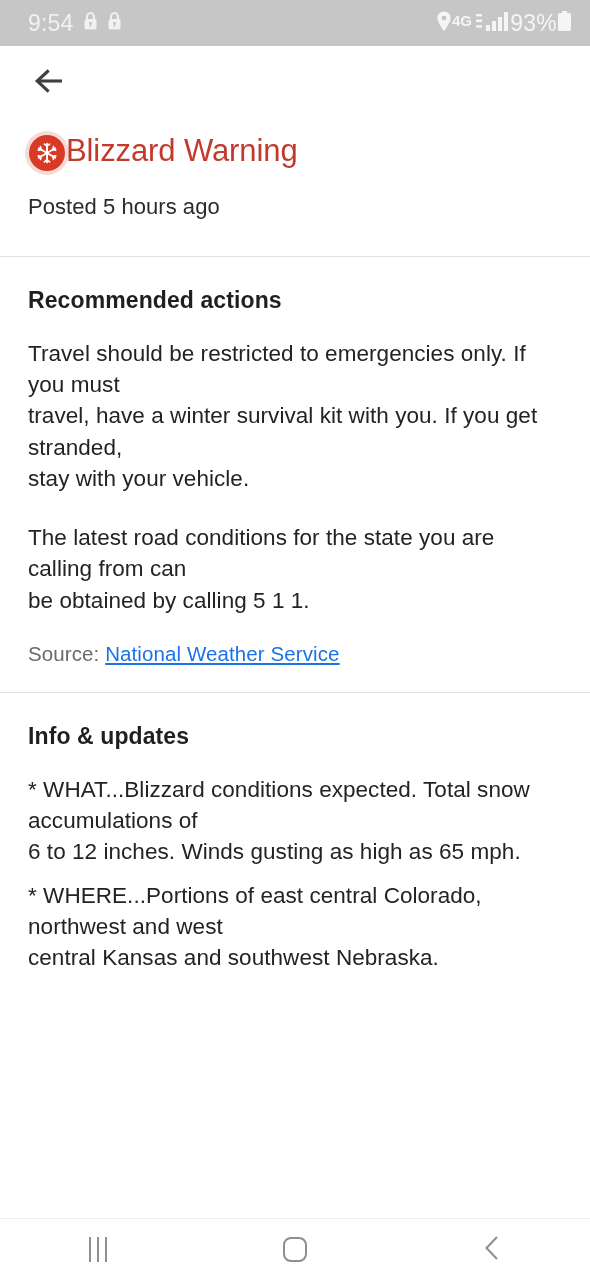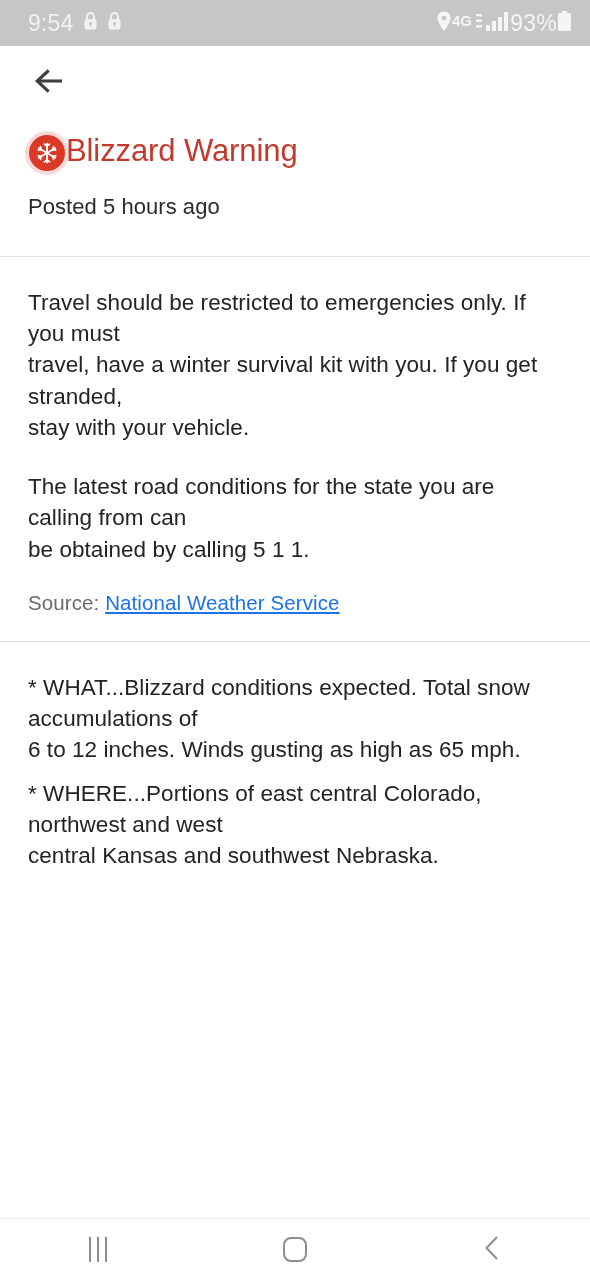--- a/index.html
+++ b/index.html
@@ -324,34 +324,36 @@
         </span>
       </span>
       <h1 class="alert-title">Blizzard Warning</h1>
     </div>
     <div class="alert-sub">Posted 5 hours ago</div>
   </div>
 
   <div class="divider"></div>
 
   <div class="section">
+    <h2 class="section-title">Recommended actions</h2>
     <p class="body-text">Travel should be restricted to emergencies only. If you must
 travel, have a winter survival kit with you. If you get stranded,
 stay with your vehicle.</p>
     <p class="body-text">The latest road conditions for the state you are calling from can
 be obtained by calling 5 1 1.</p>
     <div class="source-line">
       <span>Source:</span>
       <a class="source-link">National Weather Service</a>
     </div>
   </div>
 
   <div class="divider"></div>
 
   <div class="info-section">
+    <h2 class="section-title">Info &amp; updates</h2>
     <p class="info-body">* WHAT...Blizzard conditions expected. Total snow accumulations of
 6 to 12 inches. Winds gusting as high as 65 mph.</p>
     <p class="info-body">* WHERE...Portions of east central Colorado, northwest and west
 central Kansas and southwest Nebraska.</p>
   </div>
 
   <div class="nav-bar">
     <div class="nav-btn" aria-label="Recents">
       <span class="nav-recents">
           <span></span>

